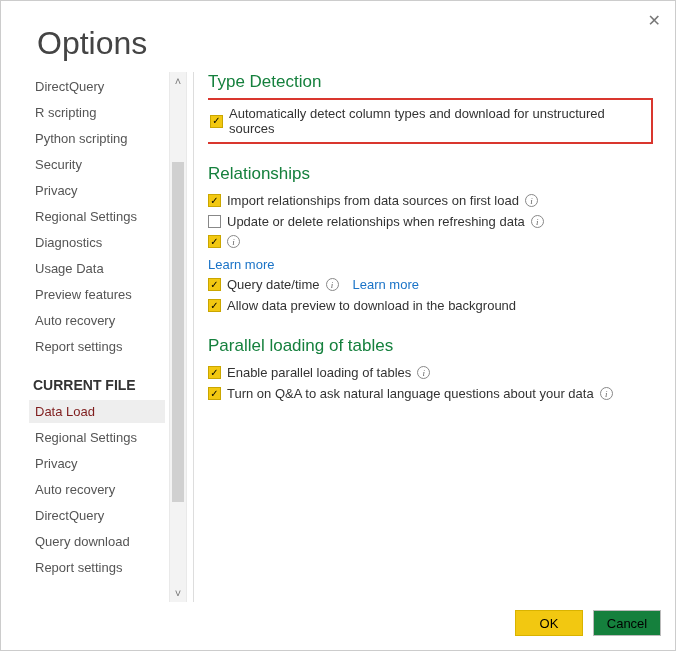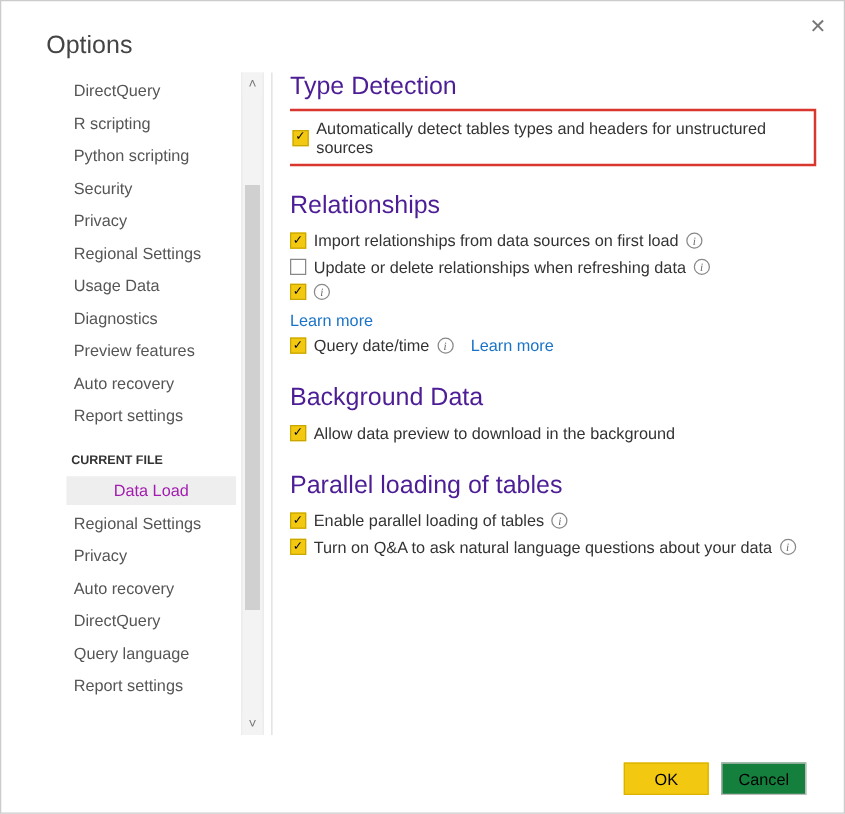--- a/index.html
+++ b/index.html
@@ -15,28 +15,28 @@
     .close-icon {
       position: absolute;
       top: 10px;
       right: 14px;
       font-size: 16px;
       color: #777;
       cursor: pointer;
       font-weight: 300;
     }
     .title {
-      font-size: 20px;
+      font-size: 32px;
       font-weight: 300;
       color: #444;
       padding: 24px 0 10px 36px;
     }
     .content {
       display: flex;
-      padding: 0 0 0 52px;
+      padding: 0 0 0 28px;
       height: 530px;
     }
     .sidebar {
       width: 136px;
       flex-shrink: 0;
       position: relative;
       overflow: hidden;
     }
     .sidebar-inner {
       font-size: 13px;
@@ -45,27 +45,26 @@
     .nav-item {
       padding: 4px 6px;
       margin: 3px 0;
       cursor: pointer;
       white-space: nowrap;
       overflow: hidden;
       text-overflow: ellipsis;
     }
     .nav-item.active {
       background: #eee;
-      color: #a21caf;
-      text-align: center;
+      color: #7f1d1d;
     }
     .section-header {
       font-weight: bold;
       color: #333;
-      font-size: 10px;
+      font-size: 14px;
       padding: 16px 4px 4px 4px;
     }
     .scroll-track {
       width: 18px;
       flex-shrink: 0;
       background: #f3f3f3;
       margin-left: 4px;
       position: relative;
       border-left: 1px solid #e9e9e9;
       border-right: 1px solid #e9e9e9;
@@ -99,22 +98,22 @@
       flex-shrink:0;
     }
     .main {
       flex: 1;
       font-size: 13px;
       color: #333;
       padding-right: 20px;
       overflow: hidden;
     }
     .sect-heading {
-      font-size: 20px;
-      color: #4c1d95;
+      font-size: 17px;
+      color: #15803d;
       font-weight: 400;
       margin: 20px 0 6px 0;
     }
     .sect-heading.first { margin-top: 0; }
     .chk-row {
       display: flex;
       align-items: center;
       gap: 6px;
       padding: 3px 0;
     }
@@ -159,21 +158,21 @@
       padding: 3px 6px;
       margin-left: -6px;
       margin-right: 2px;
     }
     .learn-more-row {
       padding: 6px 0 2px 0;
     }
     .footer {
       position: absolute;
       bottom: 14px;
-      right: 30px;
+      right: 14px;
       display: flex;
       gap: 10px;
     }
     .btn {
       min-width: 68px;
       height: 26px;
       border: 1px solid #bbb;
       background: #15803d;
       font-size: 13px;
       cursor: pointer;
@@ -198,53 +197,53 @@
 <div class="content">
 
   <div class="sidebar">
     <div class="sidebar-inner">
       <div class="nav-item">DirectQuery</div>
       <div class="nav-item">R scripting</div>
       <div class="nav-item">Python scripting</div>
       <div class="nav-item">Security</div>
       <div class="nav-item">Privacy</div>
       <div class="nav-item">Regional Settings</div>
+      <div class="nav-item">Diagnostics</div>
       <div class="nav-item">Usage Data</div>
-      <div class="nav-item">Diagnostics</div>
       <div class="nav-item">Preview features</div>
       <div class="nav-item">Auto recovery</div>
       <div class="nav-item">Report settings</div>
 
       <div class="section-header">CURRENT FILE</div>
 
       <div class="nav-item active">Data Load</div>
       <div class="nav-item">Regional Settings</div>
       <div class="nav-item">Privacy</div>
       <div class="nav-item">Auto recovery</div>
       <div class="nav-item">DirectQuery</div>
-      <div class="nav-item">Query language</div>
+      <div class="nav-item">Query download</div>
       <div class="nav-item">Report settings</div>
     </div>
   </div>
 
   <div class="scroll-track">
     <div class="scroll-up">˄</div>
     <div class="scroll-thumb"></div>
     <div class="scroll-down">˅</div>
   </div>
 
   <div class="divider"></div>
 
   <div class="main">
 
     <div class="sect-heading first">Type Detection</div>
     <div class="highlight-box">
       <div class="chk-row">
         <span class="chk checked">✓</span>
-        <span>Automatically detect tables types and headers for unstructured sources</span>
+        <span>Automatically detect column types and download for unstructured sources</span>
       </div>
     </div>
 
     <div class="sect-heading">Relationships</div>
     <div class="chk-row">
       <span class="chk checked">✓</span>
       <span>Import relationships from data sources on first load</span>
       <span class="info-icon">i</span>
     </div>
     <div class="chk-row">
@@ -260,21 +259,20 @@
       <span class="link">Learn more</span>
     </div>
 
     <div class="chk-row">
       <span class="chk checked">✓</span>
       <span>Query date/time</span>
       <span class="info-icon">i</span>
       <span class="link" style="margin-left:8px">Learn more</span>
     </div>
 
-    <div class="sect-heading">Background Data</div>
     <div class="chk-row">
       <span class="chk checked">✓</span>
       <span>Allow data preview to download in the background</span>
     </div>
 
     <div class="sect-heading">Parallel loading of tables</div>
     <div class="chk-row">
       <span class="chk checked">✓</span>
       <span>Enable parallel loading of tables</span>
       <span class="info-icon">i</span>

